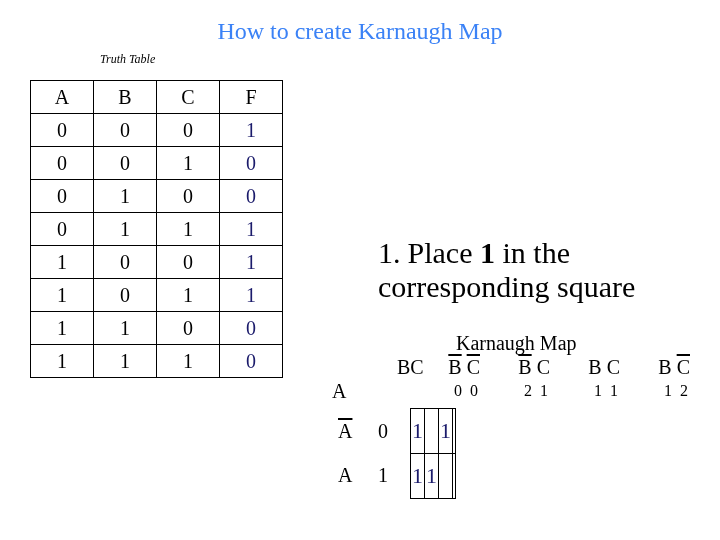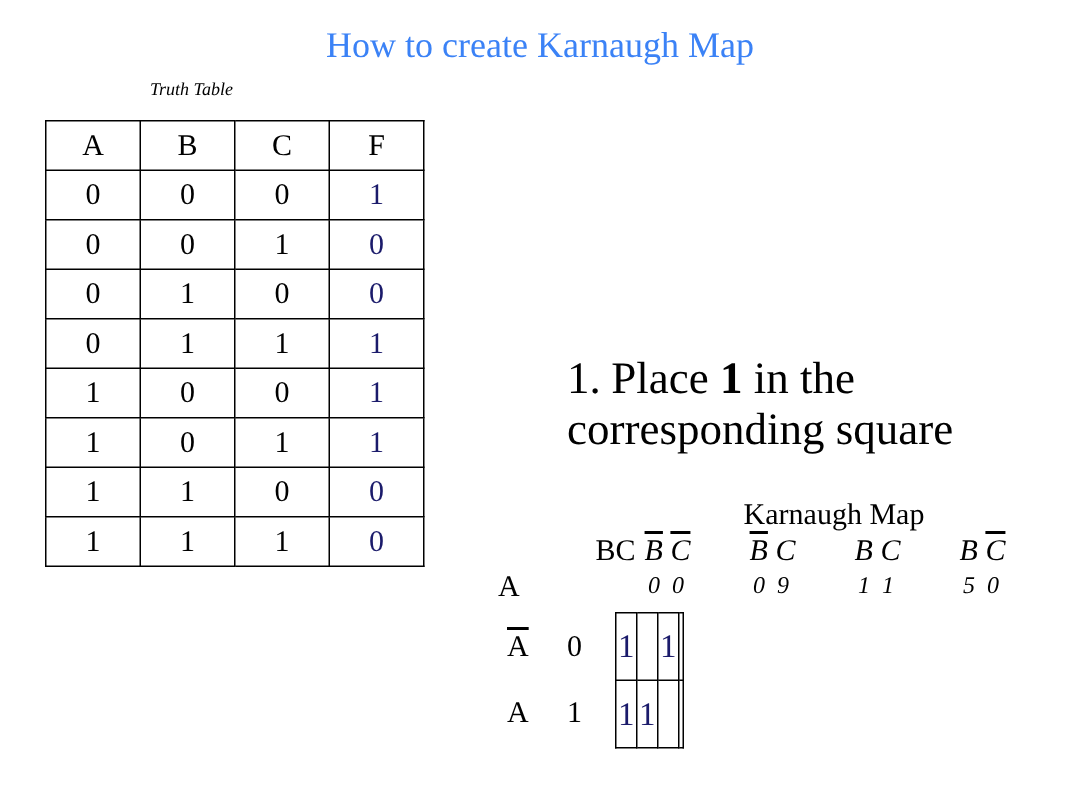--- a/index.html
+++ b/index.html
@@ -56,21 +56,20 @@
   .instr-num {
     display: inline-block;
     width: 22px;
   }
   .kmap-label {
     position: absolute;
     top: 332px;
     left: 456px;
     font-size: 20px;
     width: 200px;
-    text-align: center;
   }
   .kmap {
     position: absolute;
     top: 356px;
     left: 300px;
   }
   .kmap-corner-bc {
     position: absolute;
     top: 0;
     left: 70px;
@@ -80,24 +79,23 @@
   .kmap-corner-a {
     position: absolute;
     top: 24px;
     left: 32px;
     font-size: 20px;
   }
   .kmap-col {
     position: absolute;
     top: 0;
     font-size: 20px;
-    text-align: center;
+    text-align: right;
     width: 70px;
     line-height: 1.1;
-    font-style: italic;
   }
   .c0 { left: 110px; }
   .c1 { left: 180px; }
   .c2 { left: 250px; }
   .c3 { left: 320px; }
   .overline { text-decoration: overline; }
   .kmap-rowlab {
     position: absolute;
     font-size: 20px;
   }
@@ -191,23 +189,23 @@
   <span>Place <b>1</b> in the corresponding square</span>
 </div>
 
 <div class="kmap-label">Karnaugh Map</div>
 
 <div class="kmap">
   <div class="kmap-corner-bc">BC</div>
   <div class="kmap-corner-a">A</div>
 
   <div class="kmap-col c0"><span class="overline">B</span>&nbsp;<span class="overline">C</span><br><span class="colsub">0 0</span></div>
-  <div class="kmap-col c1"><span class="overline">B</span>&nbsp;C<br><span class="colsub">0 9</span></div>
+  <div class="kmap-col c1"><span class="overline">B</span>&nbsp;C<br><span class="colsub">2 1</span></div>
   <div class="kmap-col c2">B&nbsp;C<br><span class="colsub">1 1</span></div>
-  <div class="kmap-col c3">B&nbsp;<span class="overline">C</span><br><span class="colsub">5 0</span></div>
+  <div class="kmap-col c3">B&nbsp;<span class="overline">C</span><br><span class="colsub">1 2</span></div>
 
   <div class="kmap-rowlab r0a"><span class="overline">A</span></div>
   <div class="kmap-rowlab r0n">0</div>
   <div class="kmap-rowlab r1a">A</div>
   <div class="kmap-rowlab r1n">1</div>
 
   <table class="kmap-grid">
     <tbody>
         <tr>
       <td>1</td>

